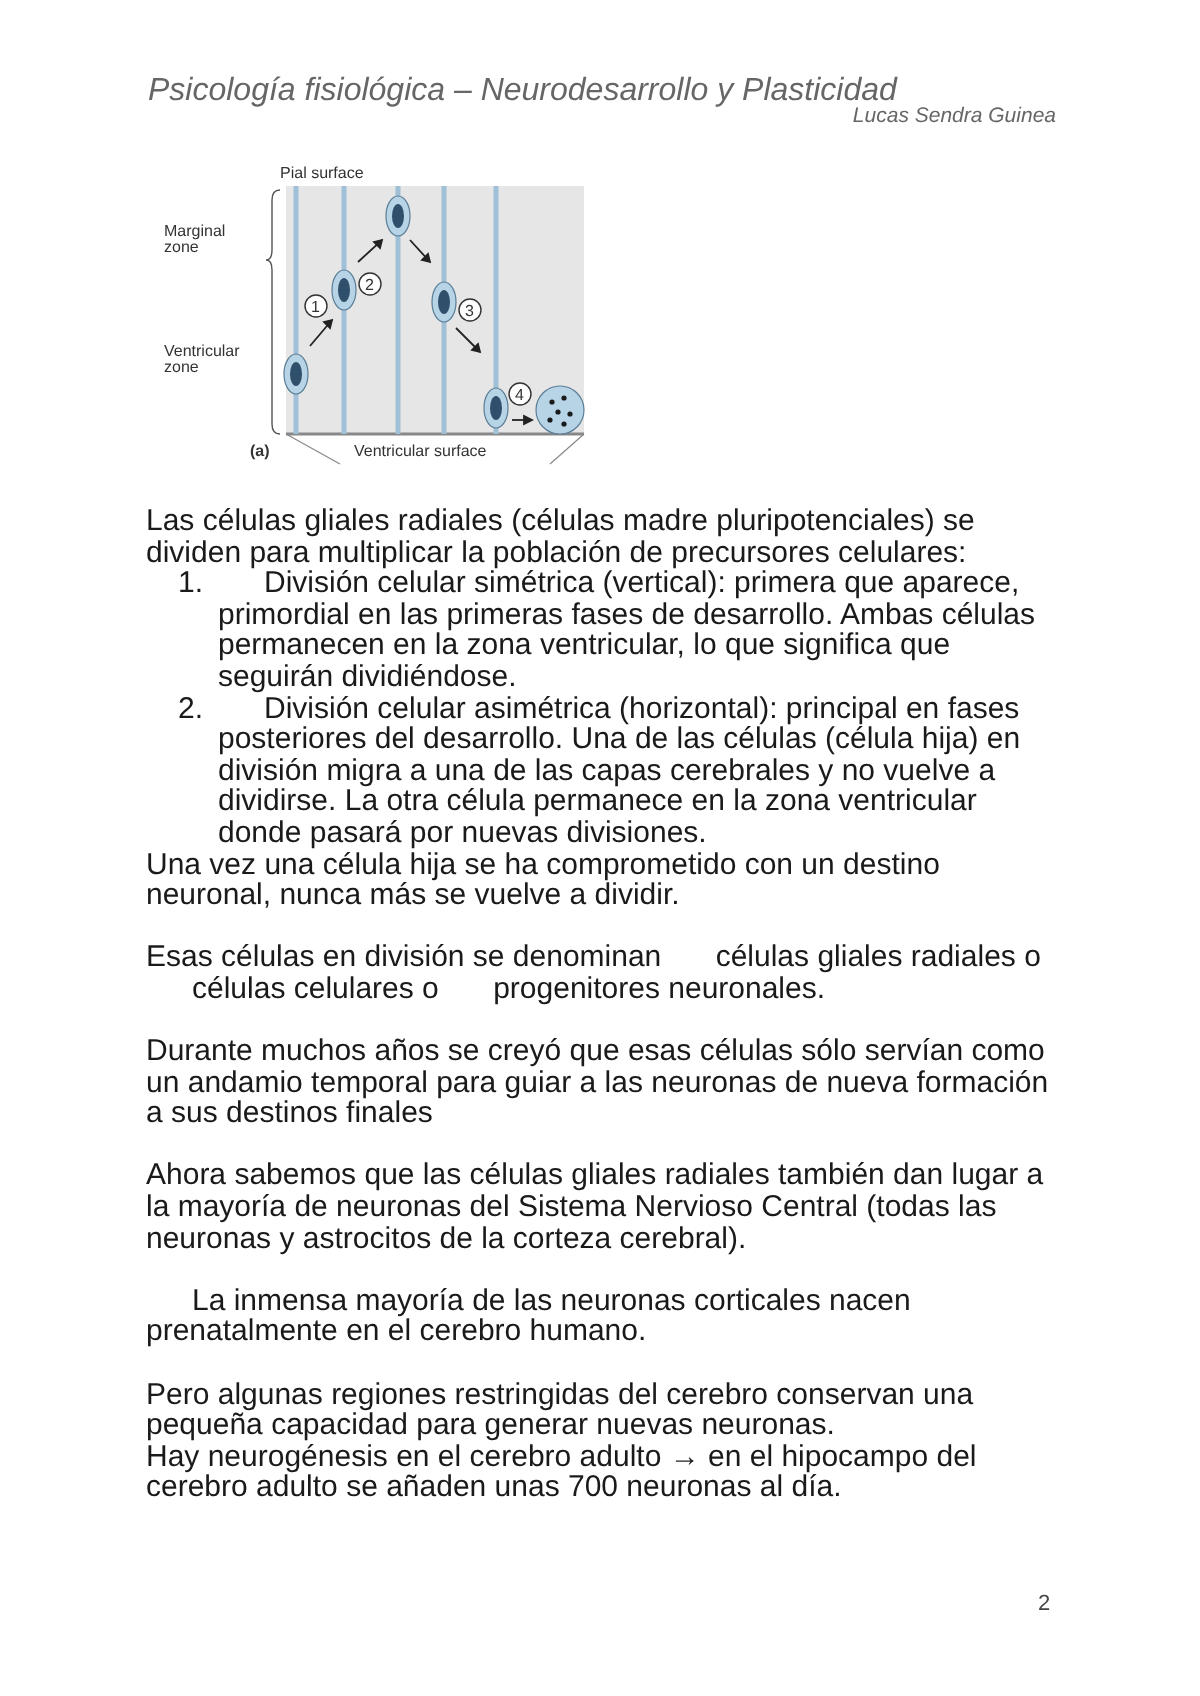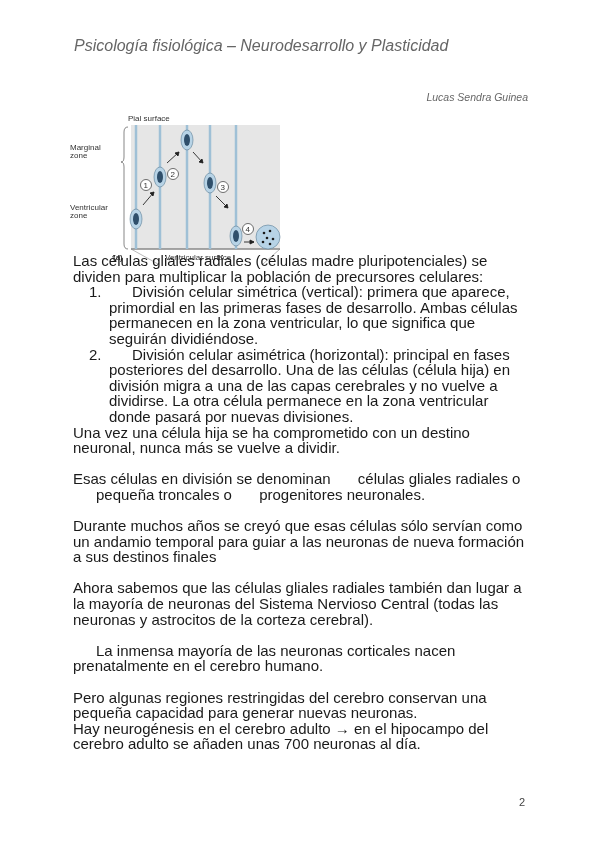--- a/index.html
+++ b/index.html
@@ -1,20 +1,20 @@
 <!DOCTYPE html>
 <html><head>
   <meta charset="utf-8">
   <style>
     html, body { margin: 0; padding: 0; background: #ffffff; }
     body { width: 600px; height: 848px; position: relative; overflow: hidden;
       font-family: "Liberation Sans", sans-serif; color: #1a1a1a; }
     .header-left { position: absolute; left: 74px; top: 37px; font-size: 16px; font-style: italic; color: #666; }
-    .header-right { position: absolute; right: 72px; top: 52px; font-size: 10.5px; font-style: italic; color: #666; margin-top: 39px; }
-    .figure { position: absolute; left: 68px; top: 80px; width: 220px; height: 155px; margin-top: 32px; }
+    .header-right { position: absolute; right: 72px; top: 52px; font-size: 10.5px; font-style: italic; color: #666; }
+    .figure { position: absolute; left: 80px; top: 80px; width: 220px; height: 155px; }
     .body { position: absolute; left: 73px; top: 253px; width: 460px; font-size: 15px; line-height: 15.6px; }
     .body p { margin: 0; }
     .gap { height: 15.6px; }
     ol { margin: 0; padding-left: 0; list-style: none; }
     ol li { position: relative; padding-left: 36px; }
     ol li .num { position: absolute; left: 16px; top: 0; }
     b { font-weight: normal; padding-left: 23px; }
     .page-number { position: absolute; left: 519px; top: 796px; font-size: 11px; color: #444; }
     .fig-label { font-family: "Liberation Sans", sans-serif; font-size: 8px; fill: #333; }
   </style>
@@ -96,21 +96,21 @@
       <span class="num">1.</span>
       <b>División celular simétrica (vertical):</b><span> primera que aparece, primordial en las primeras fases de desarrollo. Ambas células permanecen en la zona ventricular, lo que significa que seguirán dividiéndose.</span>
     </li>
     <li>
       <span class="num">2.</span>
       <b>División celular asimétrica (horizontal):</b><span> principal en fases posteriores del desarrollo. Una de las células (célula hija) en división migra a una de las capas cerebrales y no vuelve a dividirse. La otra célula permanece en la zona ventricular donde pasará por nuevas divisiones.</span>
     </li>
   </ol>
   <p>Una vez una célula hija se ha comprometido con un destino neuronal, nunca más se vuelve a dividir.</p>
   <div class="gap"></div>
-  <p><span>Esas células en división se denominan </span><b>células gliales radiales</b><span> o </span><b>pequeña troncales</b><span> o </span><b>progenitores neuronales</b><span>.</span></p>
+  <p><span>Esas células en división se denominan </span><b>células gliales radiales</b><span> o </span><b>células celulares</b><span> o </span><b>progenitores neuronales</b><span>.</span></p>
   <div class="gap"></div>
   <p>Durante muchos años se creyó que esas células sólo servían como un andamio temporal para guiar a las neuronas de nueva formación a sus destinos finales</p>
   <div class="gap"></div>
   <p>Ahora sabemos que las células gliales radiales también dan lugar a la mayoría de neuronas del Sistema Nervioso Central (todas las neuronas y astrocitos de la corteza cerebral).</p>
   <div class="gap"></div>
   <p><b>La inmensa mayoría de las neuronas corticales nacen prenatalmente en el cerebro humano.</b></p>
   <div class="gap"></div>
   <p>Pero algunas regiones restringidas del cerebro conservan una pequeña capacidad para generar nuevas neuronas.</p>
   <p>Hay neurogénesis en el cerebro adulto → en el hipocampo del cerebro adulto se añaden unas 700 neuronas al día.</p>
 </div>

